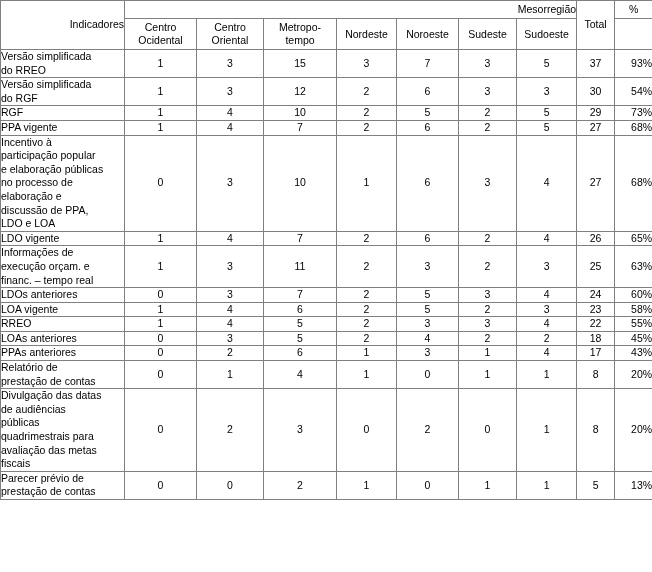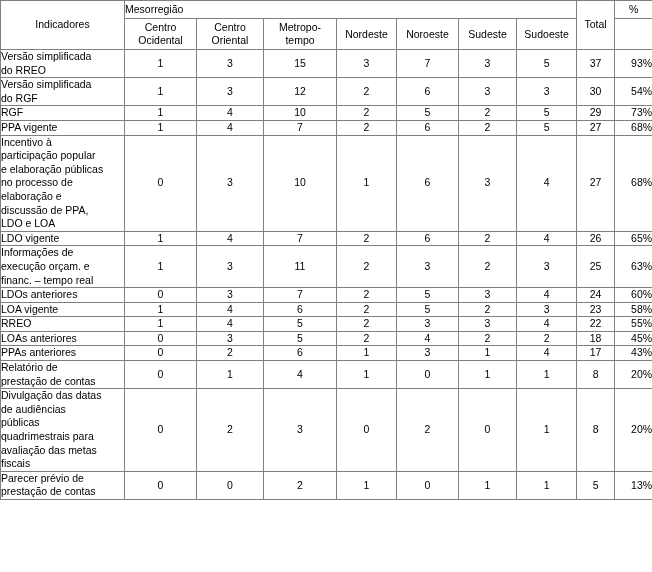--- a/index.html
+++ b/index.html
@@ -40,27 +40,27 @@
   }
   th.h-corner,
   th.h-group,
   th.h-sub,
   th.h-total,
   th.h-pct {
     font-weight: bold;
     text-align: center;
   }
   th.h-corner {
-    text-align: center;
+    text-align: right;
     padding-left: 4px;
     vertical-align: middle;
     margin-left: 44px;
   }
   th.h-group {
-    text-align: left;
+    text-align: right;
     height: 17px;
     line-height: 15px;
     margin-top: 45px;
   }
   th.h-sub {
     height: 30px;
     line-height: 13px;
   }
   th.h-total {
     text-align: center;

